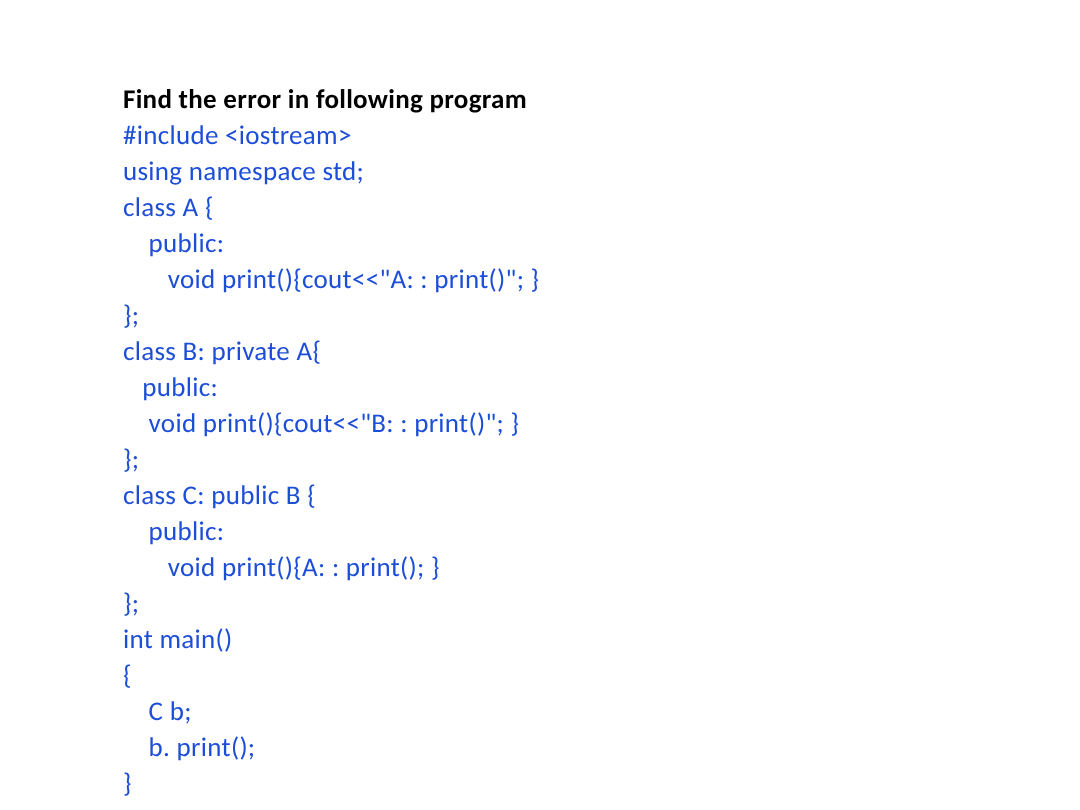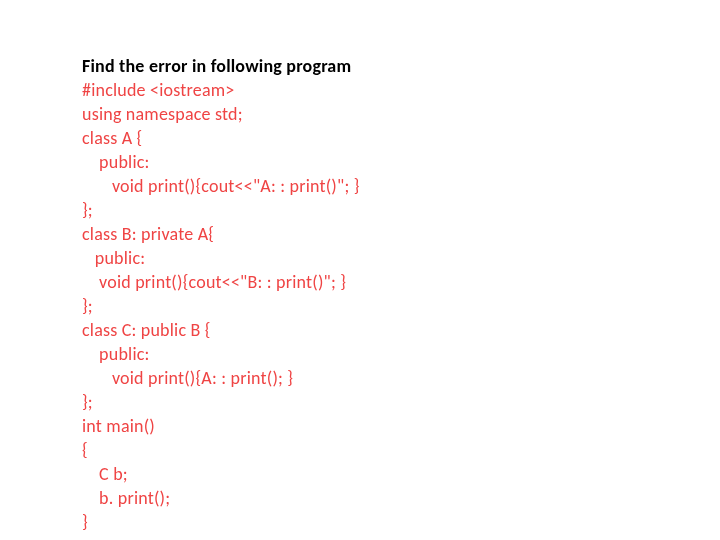--- a/index.html
+++ b/index.html
@@ -21,21 +21,21 @@
   .heading {
     font-weight: 700;
     font-size: 18px;
     line-height: 24px;
     color: #000;
     letter-spacing: 0.2px;
   }
   .code {
     font-size: 18px;
     line-height: 24px;
-    color: #ef4444;
+    color: #1d4ed8;
     white-space: pre;
     font-family: Calibri, "Segoe UI", Arial, sans-serif;
     letter-spacing: 0.2px;
   }
 </style>
 </head>
 <body>
 
 <div class="page">
   <div class="heading">Find the error in following program</div>

